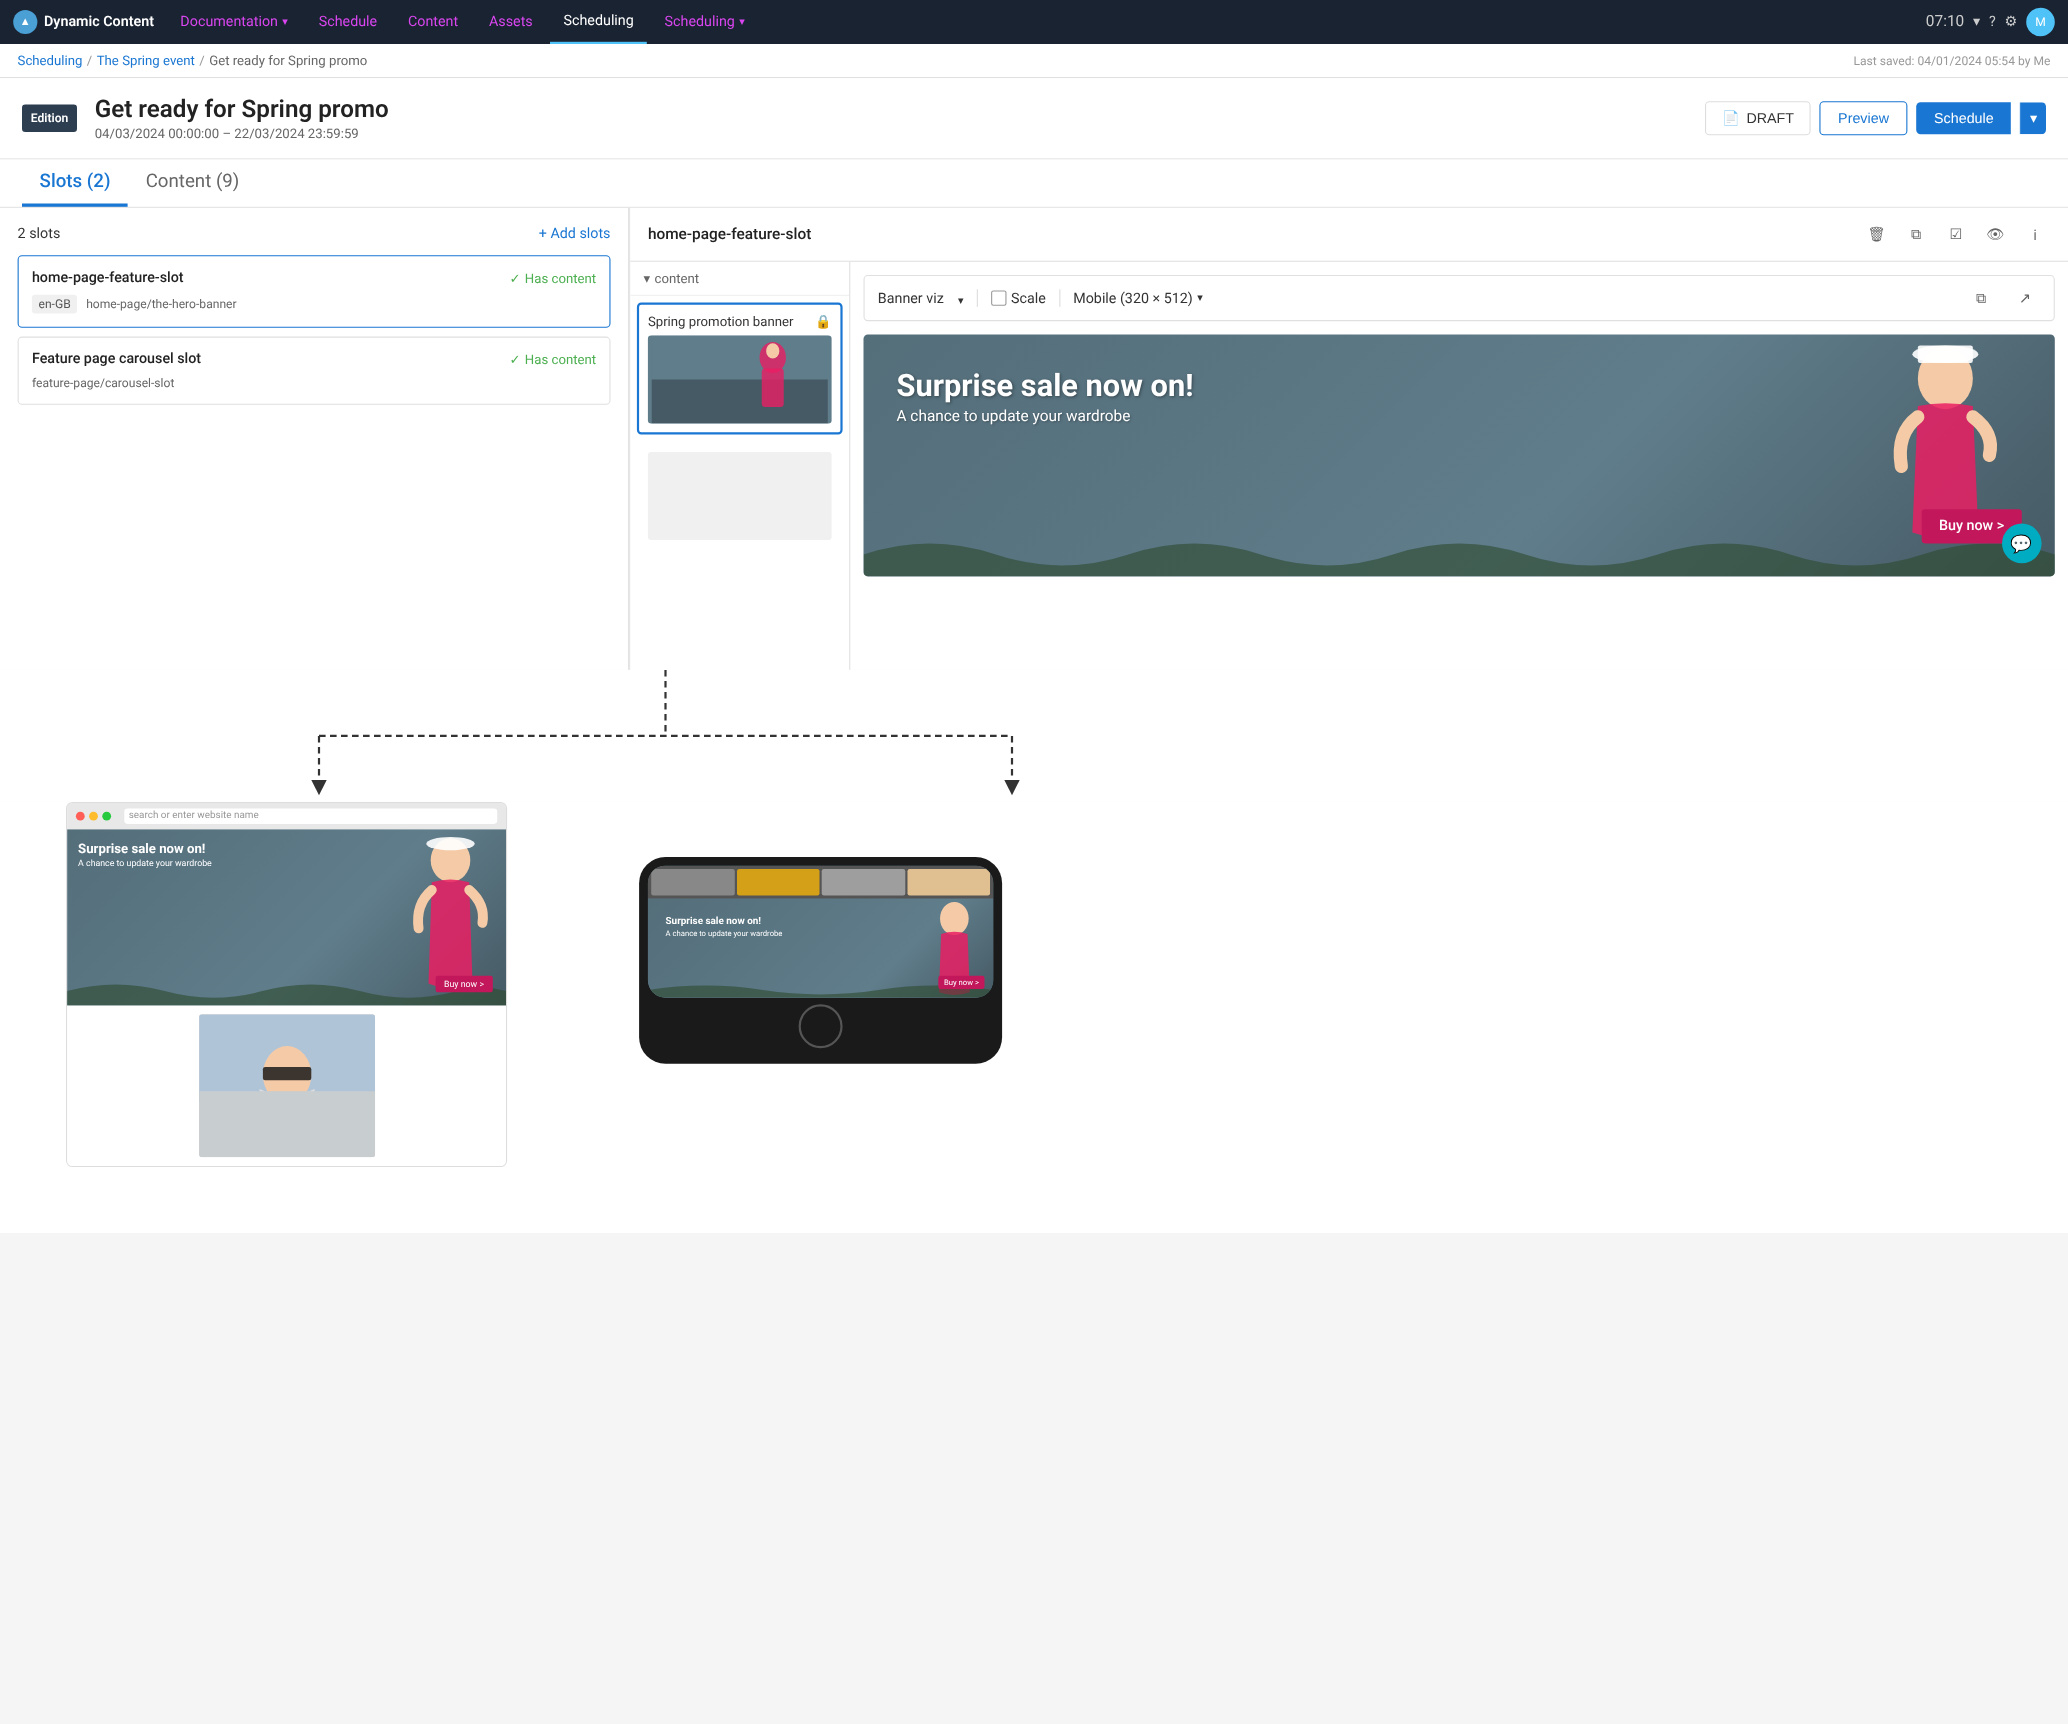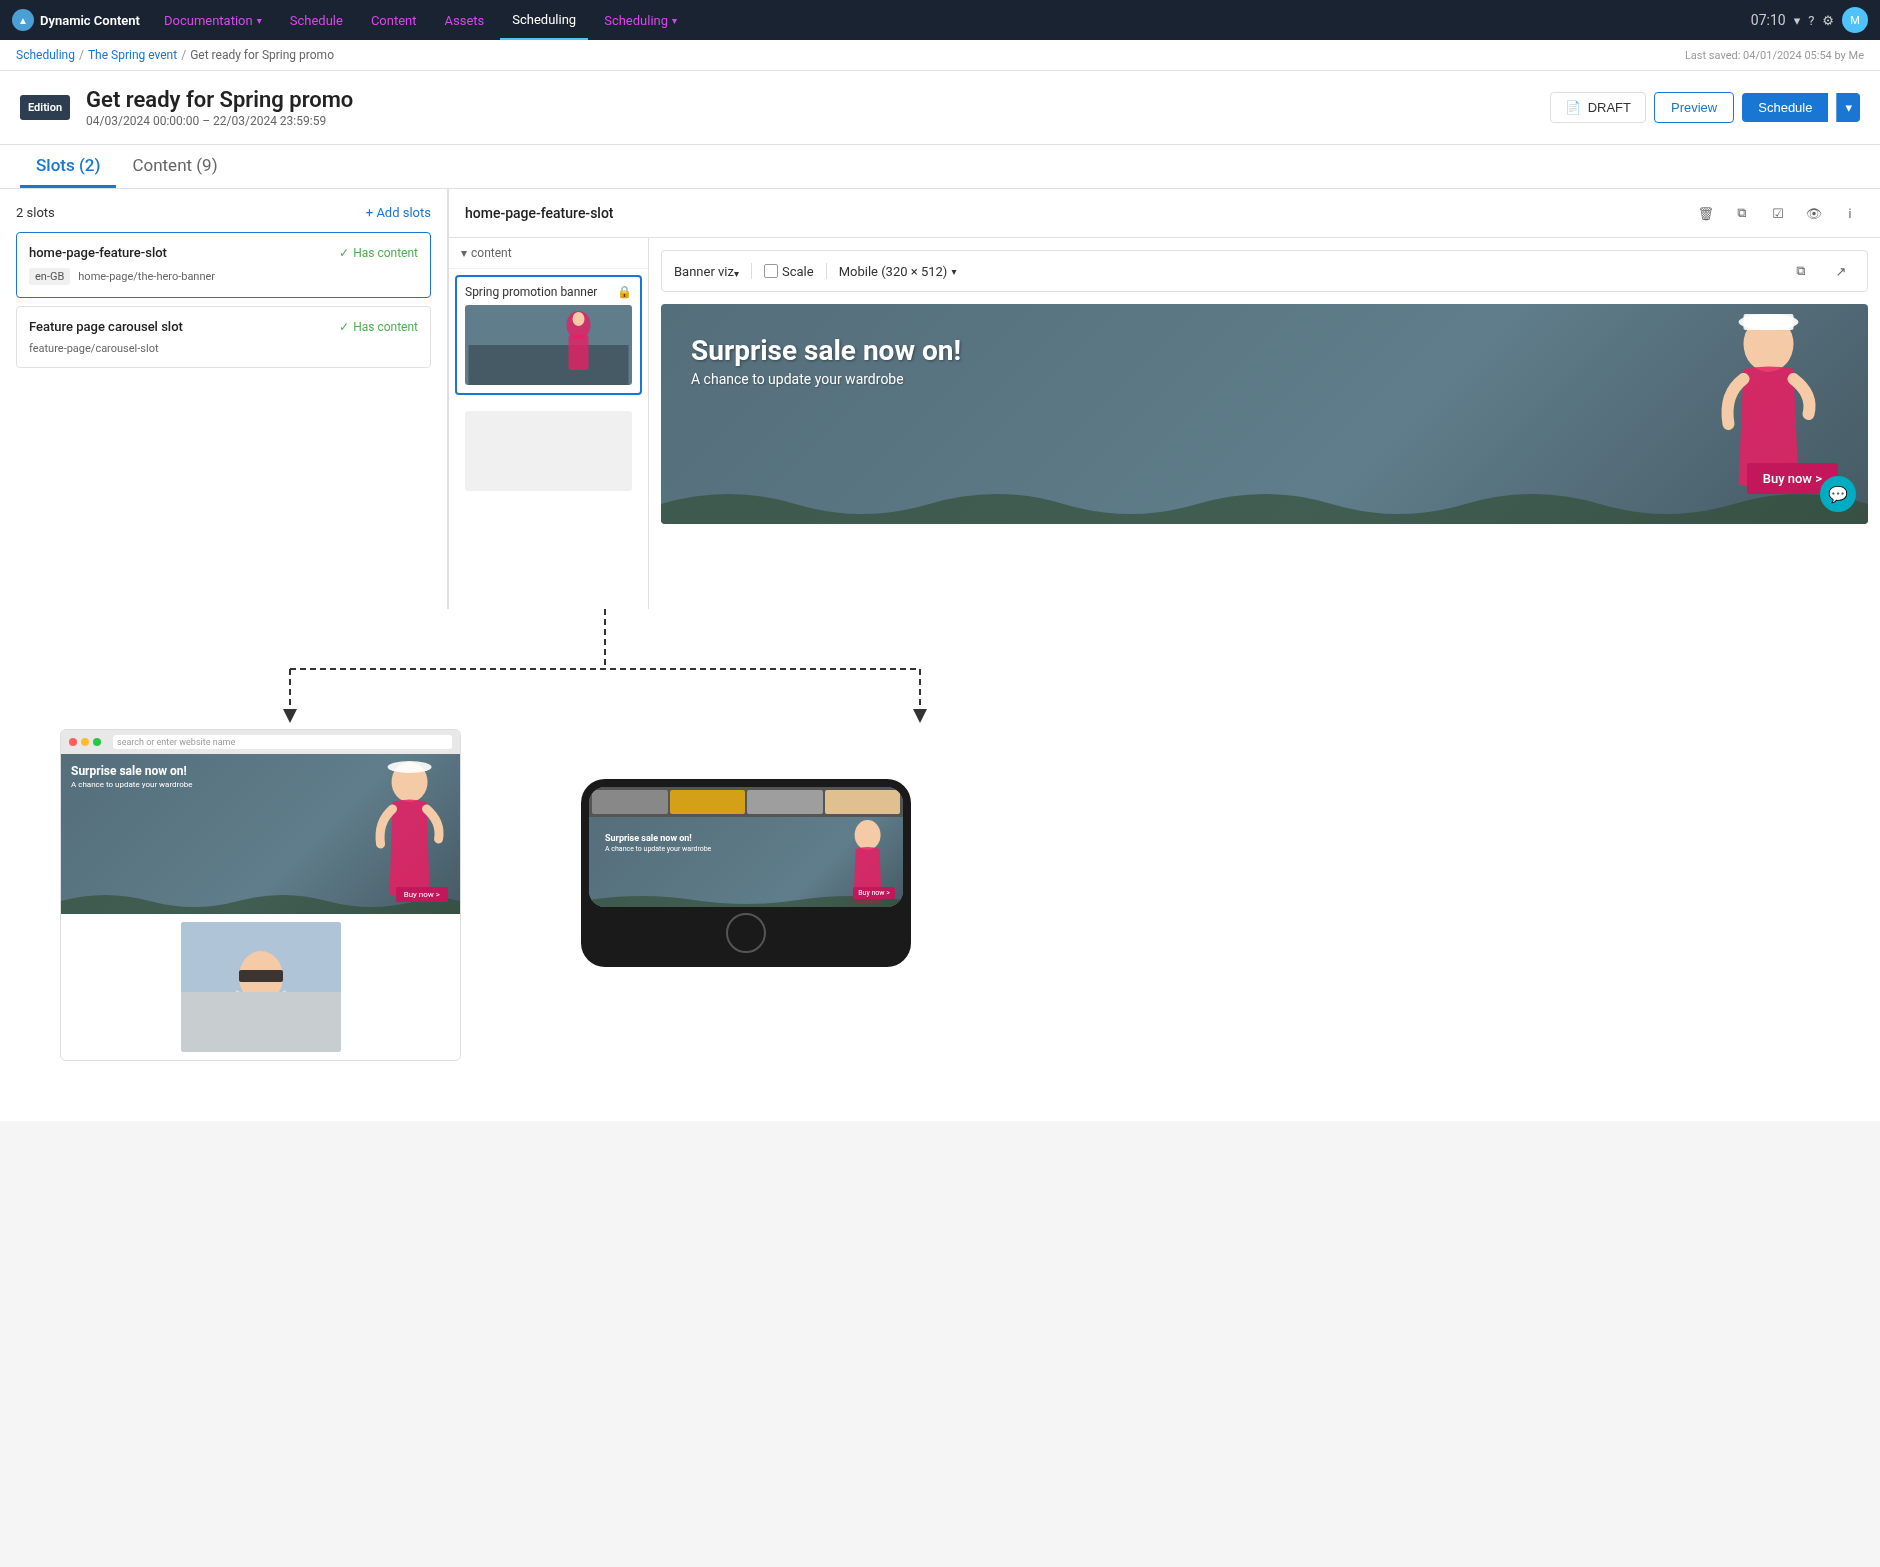--- a/index.html
+++ b/index.html
@@ -163,21 +163,21 @@
   </div>
 </div>
 
 <div class="tabs">
   <div class="tab active">Slots (2)</div>
   <div class="tab">Content (9)</div>
 </div>
 
 <div style="display:flex; background:#f5f5f5; min-height:420px;">
 
-  <div class="left-panel" style="width:448px; flex-shrink:0;">
+  <div class="left-panel" style="width:572px; flex-shrink:0;">
     <div class="slots-header">
       <span class="slots-count">2 slots</span>
       <span class="add-slots-btn">+ Add slots</span>
     </div>
 
     <div class="slot-card selected">
       <div class="slot-card-header">
         <span class="slot-name">home-page-feature-slot</span>
         <span class="has-content">
           <span style="color:#4caf50;">✓</span>
@@ -245,21 +245,21 @@
 
         <div class="content-item">
           <div class="content-item-thumb-2" style="background:#f0f0f0; min-height:60px;">
           </div>
         </div>
       </div>
 
       <div class="preview-panel">
 
         <div class="preview-toolbar">
-          <div style="display:flex;align-items:flex-end;gap:0;">
+          <div style="display:flex;align-items:flex-end;gap:13px;">
             <span>Banner viz</span>
             <span class="dropdown-arrow">▾</span>
           </div>
           <div class="divider-v"></div>
           <div style="display:flex;align-items:center;gap:4px;">
             <div class="scale-checkbox"></div>
             <span>Scale</span>
           </div>
           <div class="divider-v"></div>
           <div style="display:flex;align-items:center;gap:4px;">

